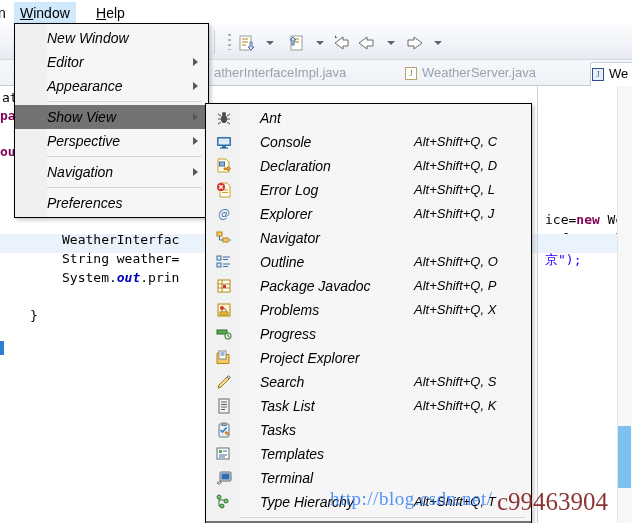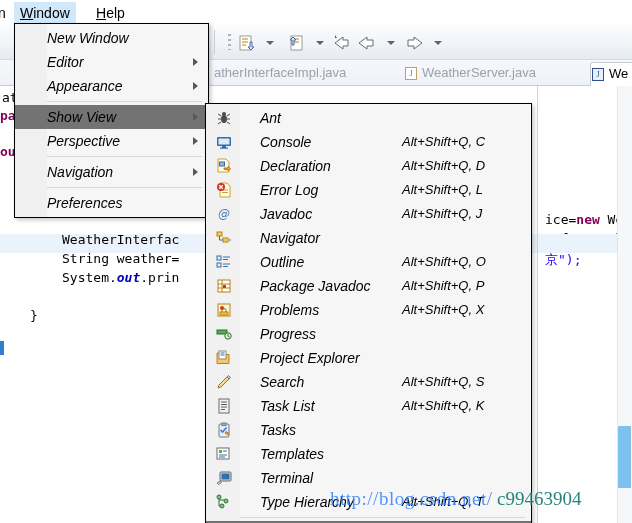--- a/index.html
+++ b/index.html
@@ -154,21 +154,21 @@
     border-left: 5px solid #55595e;
   }
   .mi-sep {
     height: 1px; margin: 3px 6px 3px 6px; background: #d7d7d7;
   }
 
   
   #showview-menu { left: 205px; top: 103px; width: 327px; }
   #showview-menu .mi { padding-left: 54px; height: 24px; }
   .mi .accel {
-    position: absolute; left: 196px; top: 0;
+    position: absolute; left: 208px; top: 0;
     height: 24px; line-height: 24px;
     font-size: 13px; color: #000000;
   }
   .mi .micon {
     position: absolute; left: 10px; top: 4px;
     width: 16px; height: 16px;
   }
   .icon-col-bg {
     position: absolute; left: 0; top: 0; width: 32px; height: 100%;
     background: #f0f0f0;
@@ -179,21 +179,21 @@
   .watermark {
     position: absolute; left: 330px; top: 488px;
     font-size: 19px; color: #3b82f6; opacity: .85;
     font-family: Liberation Serif, serif;
     letter-spacing: .5px;
     white-space: nowrap;
     pointer-events: none;
   }
   .watermark2 {
     position: absolute; left: 497px; top: 488px;
-    font-size: 19px; color: #0f766e; opacity: .9;
+    font-size: 25px; color: #7f1d1d; opacity: .9;
     font-family: "Liberation Serif", serif;
     white-space: nowrap;
     pointer-events: none;
   }
 </style>
 </head>
 <body>
 
 <div id="app">
 
@@ -382,21 +382,21 @@
       <span>Error Log</span>
       <span class="accel">Alt+Shift+Q, L</span>
     </div>
 
     <div class="mi">
       <span class="micon">
         <svg width="16" height="16" viewBox="0 0 16 16">
           <text x="8" y="12" font-size="12" text-anchor="middle" fill="#4a7ab5" font-family="DejaVu Sans, sans-serif">@</text>
         </svg>
       </span>
-      <span>Javadoc</span>
+      <span>Explorer</span>
       <span class="accel">Alt+Shift+Q, J</span>
     </div>
 
     <div class="mi">
       <span class="micon">
         <svg width="16" height="16" viewBox="0 0 16 16">
           <rect x="1" y="2" width="5" height="4" fill="#f5c96b" stroke="#b8860b"></rect>
           <rect x="7" y="8" width="5" height="4" fill="#f5c96b" stroke="#b8860b"></rect>
           <path d="M3.5 6 v4 h3.5" fill="none" stroke="#3b6ea5"></path>
           <line x1="13" y1="10" x2="15" y2="10" stroke="#3b6ea5"></line>

